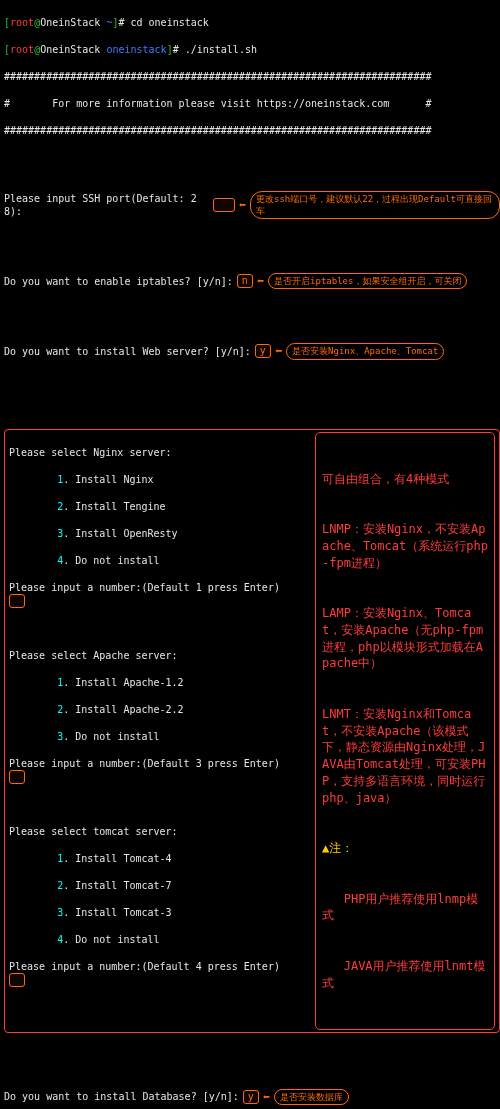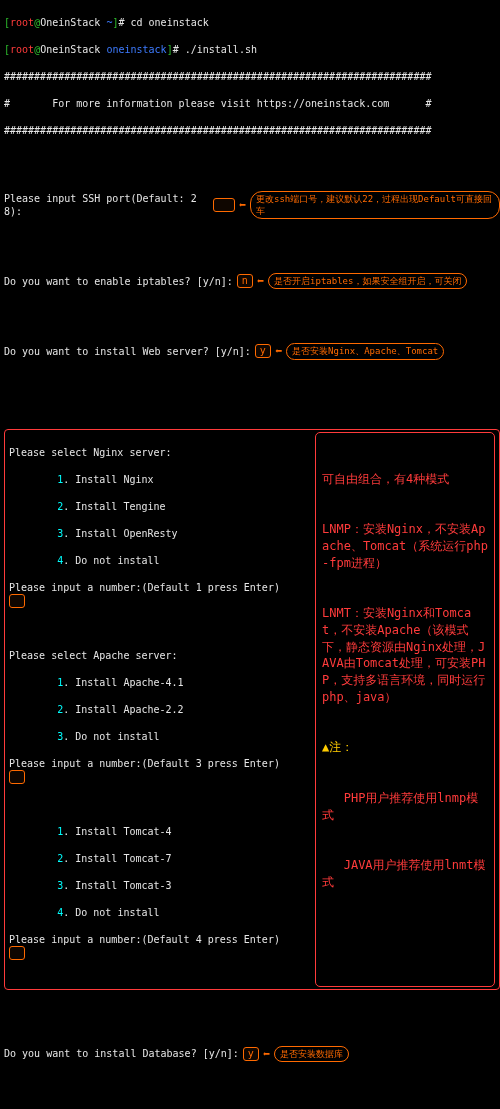--- a/index.html
+++ b/index.html
@@ -67,35 +67,37 @@
 <div class="block">
   <div class="block-left">
 <span class="l w">Please select Nginx server:</span>
 <span class="l"><span class="w">        </span><span class="c">1</span><span class="w">. </span><span class="w">Install Nginx</span></span>
 <span class="l"><span class="w">        </span><span class="c">2</span><span class="w">. </span><span class="w">Install Tengine</span></span>
 <span class="l"><span class="w">        </span><span class="c">3</span><span class="w">. </span><span class="w">Install OpenResty</span></span>
 <span class="l"><span class="w">        </span><span class="c">4</span><span class="w">. </span><span class="w">Do not install</span></span>
 <span class="l"><span class="w">Please input a number:(Default 1 press Enter)</span> <span class="pill">&nbsp;</span></span>
 <span class="l">&nbsp;</span>
 <span class="l w">Please select Apache server:</span>
-<span class="l"><span class="w">        </span><span class="c">1</span><span class="w">. </span><span class="w">Install Apache-4.1</span></span>
+<span class="l"><span class="w">        </span><span class="c">1</span><span class="w">. </span><span class="w">Install Apache-1.2</span></span>
 <span class="l"><span class="w">        </span><span class="c">2</span><span class="w">. </span><span class="w">Install Apache-2.2</span></span>
 <span class="l"><span class="w">        </span><span class="c">3</span><span class="w">. </span><span class="w">Do not install</span></span>
 <span class="l"><span class="w">Please input a number:(Default 3 press Enter)</span> <span class="pill">&nbsp;</span></span>
 <span class="l">&nbsp;</span>
+<span class="l w">Please select tomcat server:</span>
 <span class="l"><span class="w">        </span><span class="c">1</span><span class="w">. </span><span class="w">Install Tomcat-4</span></span>
 <span class="l"><span class="w">        </span><span class="c">2</span><span class="w">. </span><span class="w">Install Tomcat-7</span></span>
 <span class="l"><span class="w">        </span><span class="c">3</span><span class="w">. </span><span class="w">Install Tomcat-3</span></span>
 <span class="l"><span class="w">        </span><span class="c">4</span><span class="w">. </span><span class="w">Do not install</span></span>
 <span class="l"><span class="w">Please input a number:(Default 4 press Enter)</span> <span class="pill">&nbsp;</span></span>
   </div>
   <div class="block-right">
     <div class="annot">
       <span class="l">可自由组合，有4种模式</span>
       <span class="l">LNMP：安装Nginx，不安装Apache、Tomcat（系统运行php-fpm进程）</span>
+      <span class="l">LAMP：安装Nginx、Tomcat，安装Apache（无php-fpm进程，php以模块形式加载在Apache中）</span>
       <span class="l">LNMT：安装Nginx和Tomcat，不安装Apache（该模式下，静态资源由Nginx处理，JAVA由Tomcat处理，可安装PHP，支持多语言环境，同时运行php、java）</span>
       <span class="l warn">▲注：</span>
       <span class="l">   PHP用户推荐使用lnmp模式</span>
       <span class="l">   JAVA用户推荐使用lnmt模式</span>
     </div>
   </div>
 </div>
 <span class="l">&nbsp;</span>
 
 <div class="row">

